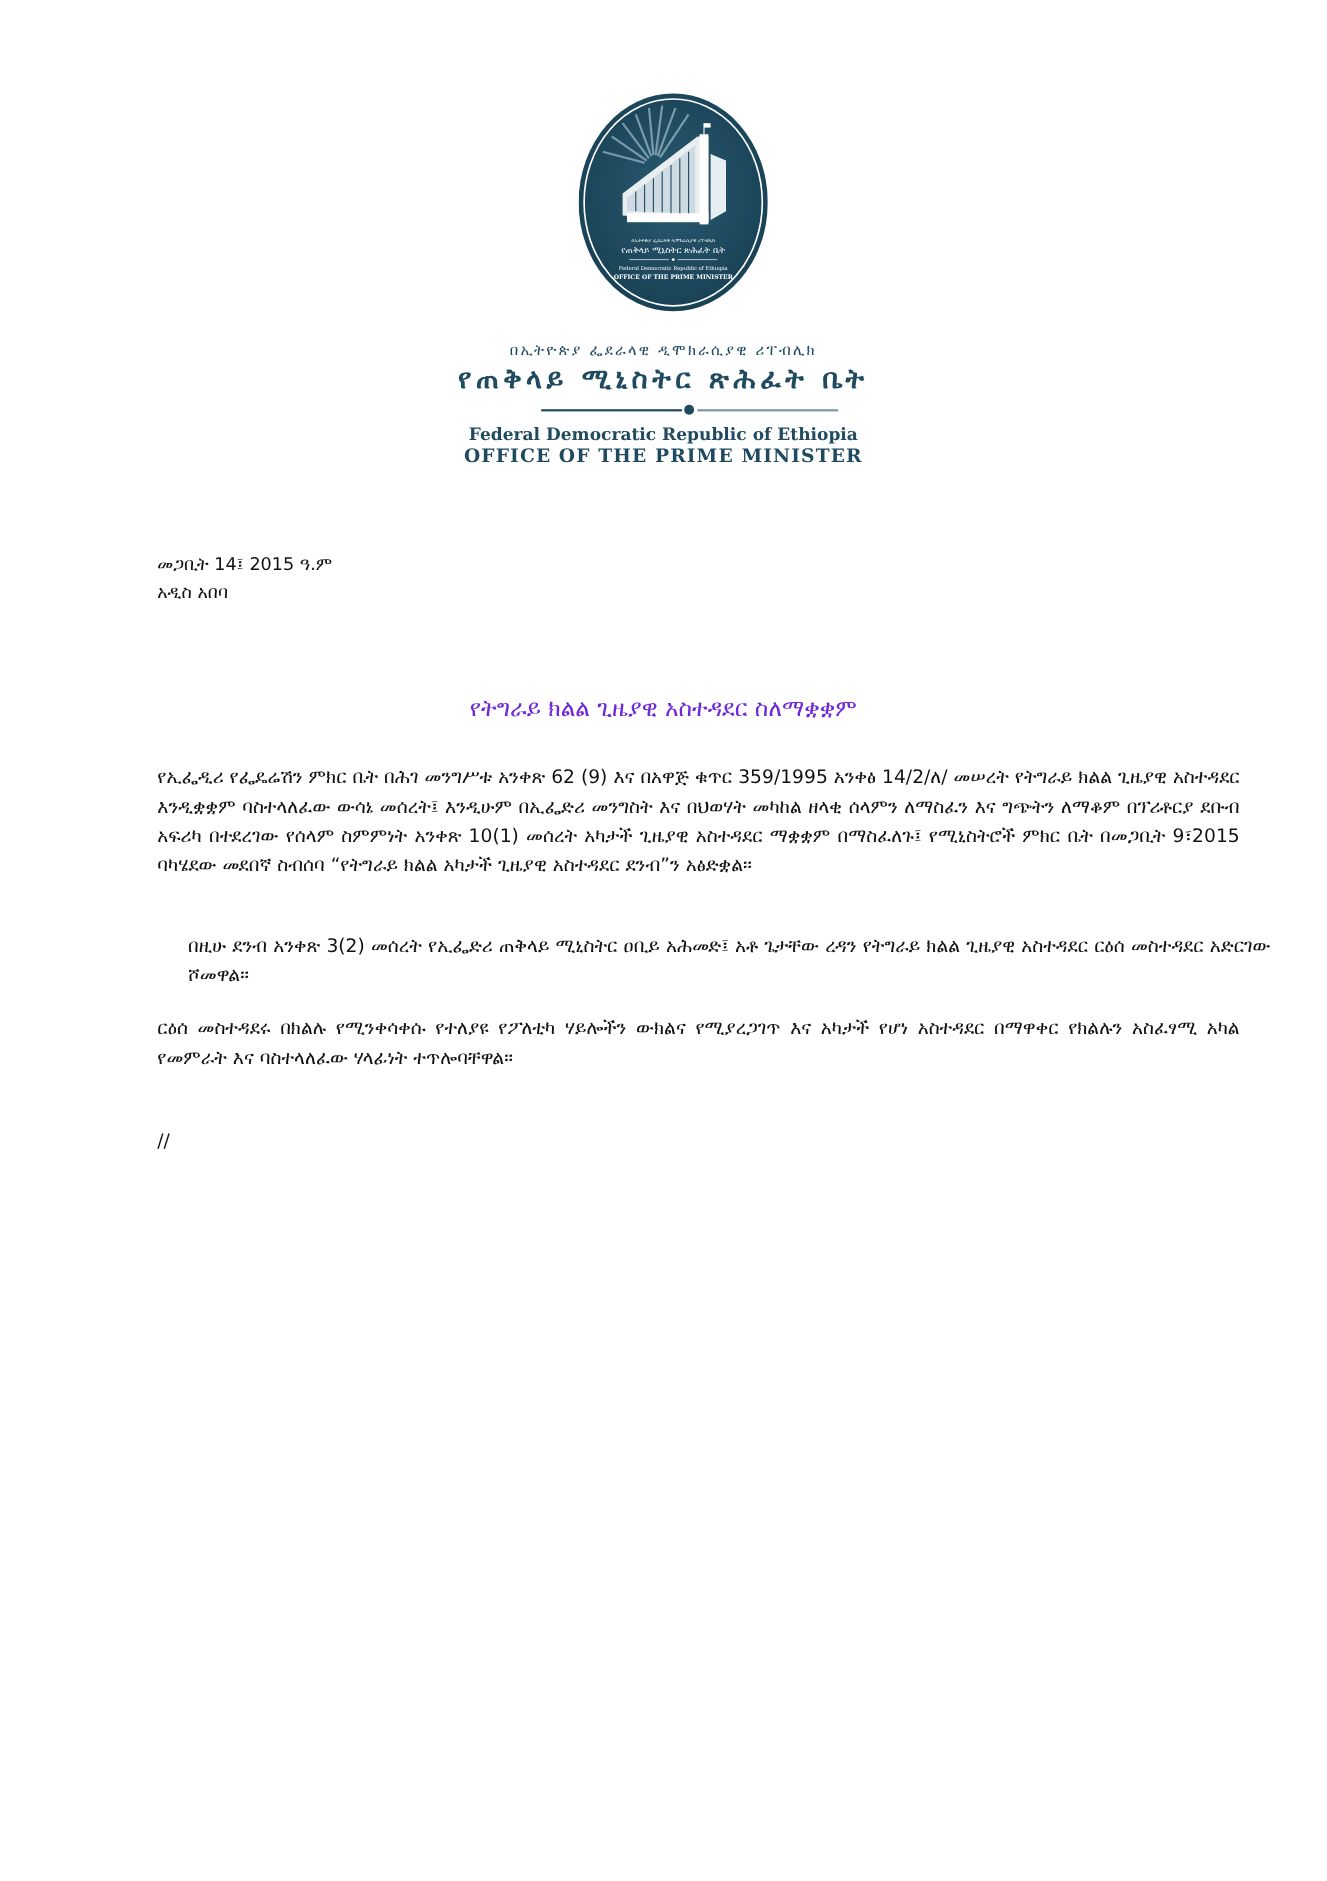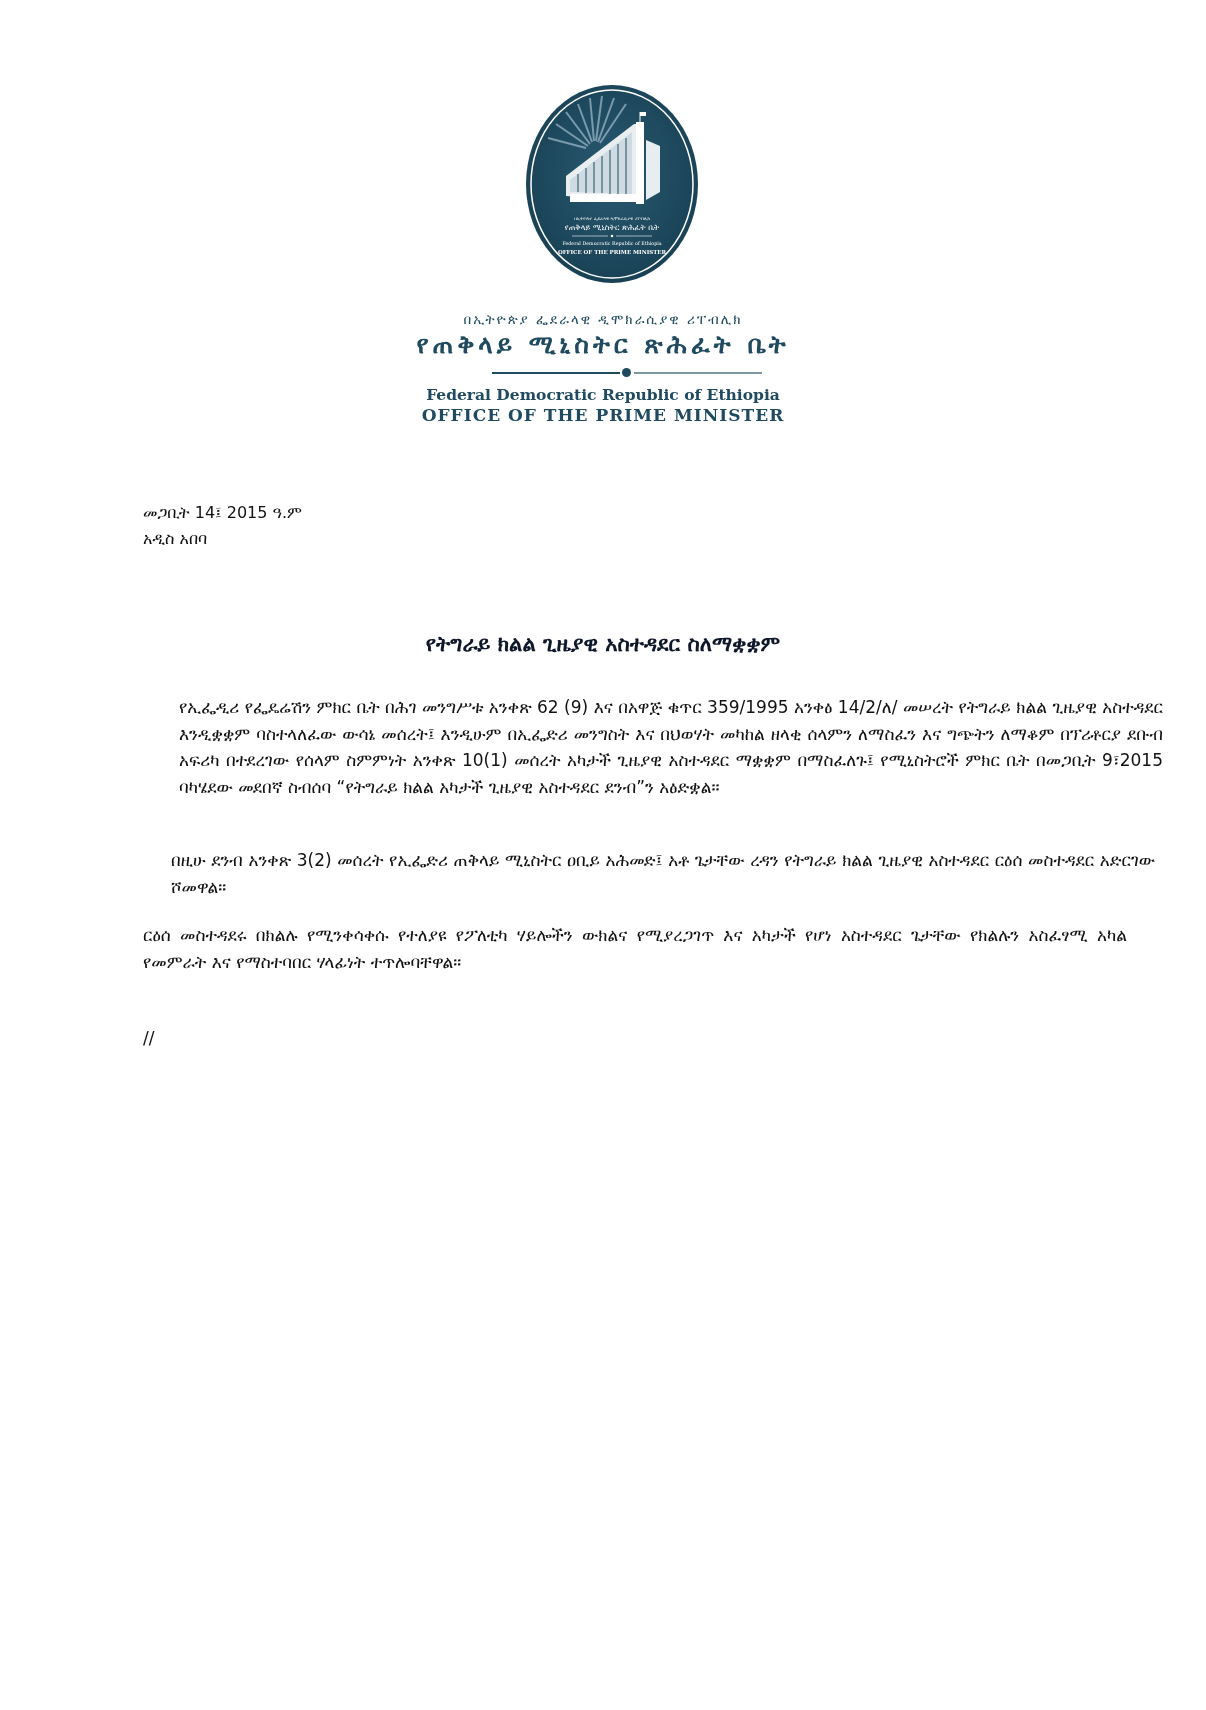--- a/index.html
+++ b/index.html
@@ -25,28 +25,28 @@
     position: absolute; top: 385px; left: 0; width: 1206px; text-align: center;
     font-family: "DejaVu Serif", serif; font-size: 15.5px; color: #1f4a5f; font-weight: bold;
   }
   .hdr-en-big {
     position: absolute; top: 405px; left: 0; width: 1206px; text-align: center;
     font-family: "DejaVu Serif", serif; font-size: 17px; color: #1f4a5f; font-weight: bold; letter-spacing: 1px;
   }
   .dateline { position: absolute; left: 143px; top: 500px; font-size: 16px; line-height: 26px; font-family: "DejaVu Sans", sans-serif; }
   .title {
     position: absolute; top: 632px; left: 0; width: 1206px; text-align: center;
-    font-family: "DejaVu Sans", sans-serif; font-size: 21px; color: #0f172a; font-weight: bold;
+    font-family: "DejaVu Sans", sans-serif; font-size: 21px; color: #6d28d9; font-weight: normal;
   }
   .para {
     position: absolute; left: 143px; width: 984px; margin: 0;
     font-family: "DejaVu Sans", sans-serif; font-size: 17px; line-height: 26.5px;
     text-align: justify; text-align-last: left;
   }
-  #p1 { top: 694px; margin-left: 36px; }
+  #p1 { top: 694px; }
   #p2 { top: 847px; margin-left: 28px; }
   #p3 { top: 922px; }
   .endmark { position: absolute; left: 143px; top: 1028px; font-family: "DejaVu Sans", sans-serif; font-size: 17px; }
 </style>
 </head>
 <body>
 
 <div class="logo-wrap">
   <svg width="172" height="200" viewBox="0 0 172 200">
     <defs>
@@ -105,15 +105,15 @@
 
 <div class="dateline">
   <div>መጋቢት 14፤ 2015 ዓ.ም</div>
   <div>አዲስ አበባ</div>
 </div>
 
 <div class="title">የትግራይ ክልል ጊዜያዊ አስተዳደር ስለማቋቋም</div>
 
 <p class="para" id="p1">የኢፌዲሪ የፌዴሬሽን ምክር ቤት በሕገ መንግሥቱ አንቀጽ 62 (9) እና በአዋጅ ቁጥር 359/1995 አንቀፅ 14/2/ለ/ መሠረት የትግራይ ክልል ጊዜያዊ አስተዳደር እንዲቋቋም ባስተላለፈው ውሳኔ መሰረት፤ እንዲሁም በኢፌድሪ መንግስት እና በህወሃት መካከል ዘላቂ ሰላምን ለማስፈን እና ግጭትን ለማቆም በፕሪቶርያ ደቡብ አፍሪካ በተደረገው የሰላም ስምምነት አንቀጽ 10(1) መሰረት አካታች ጊዜያዊ አስተዳደር ማቋቋም በማስፈለጉ፤ የሚኒስትሮች ምክር ቤት በመጋቢት 9፣2015 ባካሄደው መደበኛ ስብሰባ “የትግራይ ክልል አካታች ጊዜያዊ አስተዳደር ደንብ”ን አፅድቋል፡፡</p>
 <p class="para" id="p2">በዚሁ ደንብ አንቀጽ 3(2) መሰረት የኢፌድሪ ጠቅላይ ሚኒስትር ዐቢይ አሕመድ፤ አቶ ጌታቸው ረዳን የትግራይ ክልል ጊዜያዊ አስተዳደር ርዕሰ መስተዳደር አድርገው ሾመዋል።</p>
-<p class="para" id="p3">ርዕሰ መስተዳደሩ በክልሉ የሚንቀሳቀሱ የተለያዩ የፖለቲካ ሃይሎችን ውክልና የሚያረጋገጥ እና አካታች የሆነ አስተዳደር ጌታቸው የክልሉን አስፈፃሚ አካል የመምራት እና የማስተባበር ሃላፊነት ተጥሎባቸዋል።</p>
+<p class="para" id="p3">ርዕሰ መስተዳደሩ በክልሉ የሚንቀሳቀሱ የተለያዩ የፖለቲካ ሃይሎችን ውክልና የሚያረጋገጥ እና አካታች የሆነ አስተዳደር በማዋቀር የክልሉን አስፈፃሚ አካል የመምራት እና ባስተላለፈው ሃላፊነት ተጥሎባቸዋል።</p>
 
 <div class="endmark">//</div>
 
 </body></html>

